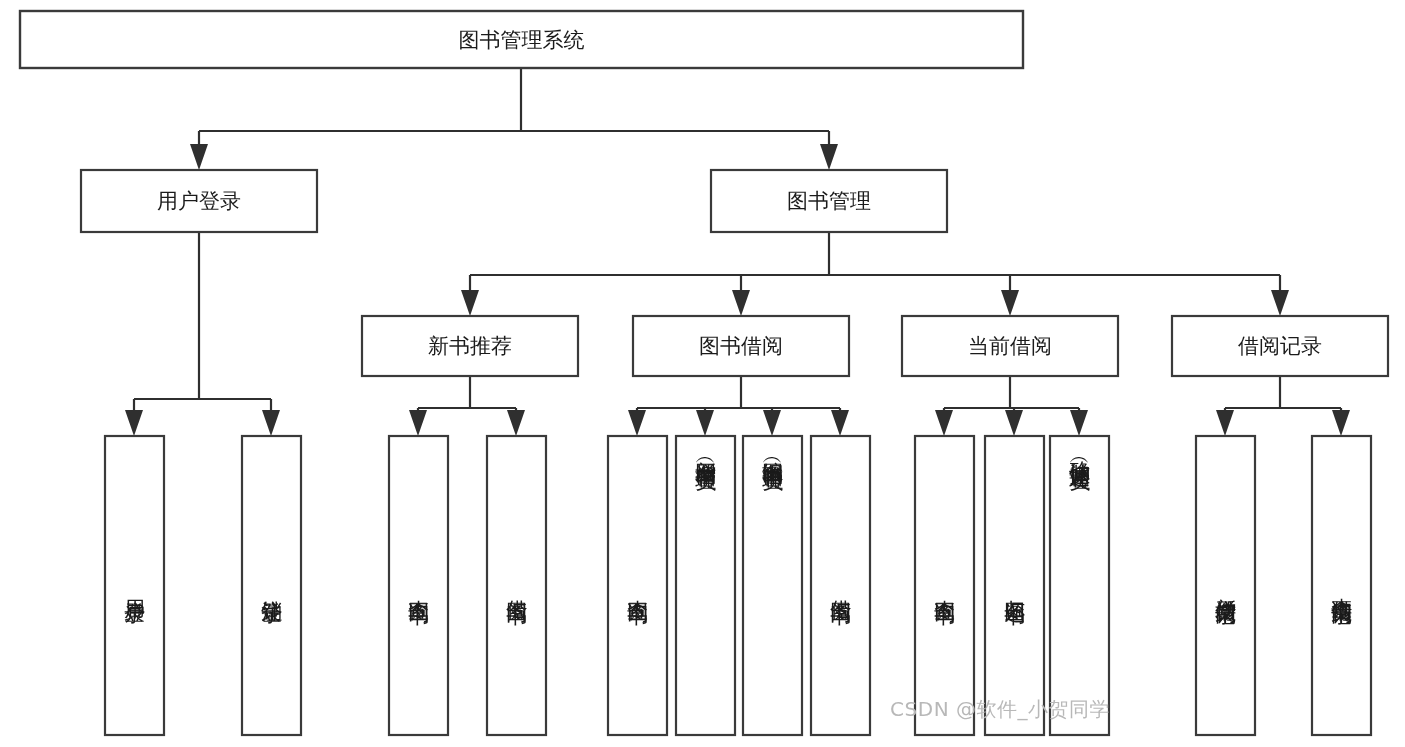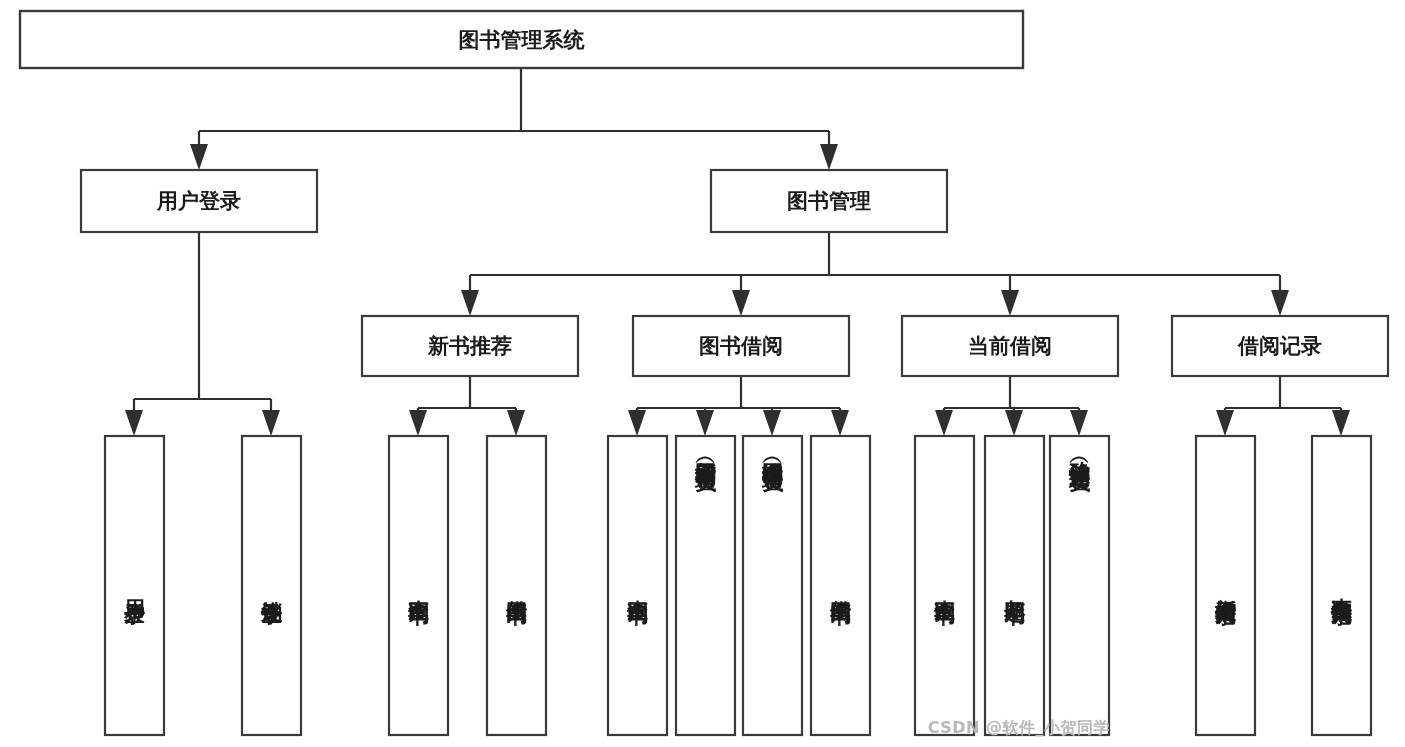--- a/index.html
+++ b/index.html
@@ -11,21 +11,20 @@
     width: 1405px;
     height: 747px;
     font-family: "DejaVu Sans", "Liberation Sans", sans-serif;
     overflow: hidden;
     position: relative;
   }
   #diagram-root {
     position: relative;
     width: 1118px;
     height: 747px;
-    font-weight: bold;
   }
   svg#tree-svg {
     position: absolute;
     left: 0;
     top: 0;
     width: 1405px;
     height: 747px;
     display: block;
   }
   .node-box {
@@ -72,23 +71,23 @@
     font-family: "DejaVu Sans", "Liberation Sans", sans-serif;
     font-size: 21px;
     line-height: 1.08;
     color: #1b1b1b;
     letter-spacing: 1.5px;
     white-space: nowrap;
   }
   #watermark {
     position: absolute;
     right: 8px;
-    bottom: 8px;
-    font-family: "DejaVu Sans", "Liberation Sans", sans-serif;
-    font-size: 16px;
+    bottom: 24px;
+    font-family: "DejaVu Sans", "Liberation Sans", sans-serif;
+    font-size: 20px;
     color: #b8b8b8;
     letter-spacing: 0.5px;
     user-select: none;
   }
 </style>
 </head>
 <body>
 
 <div id="diagram-root">
   <svg id="tree-svg" viewBox="0 0 1405 747">

